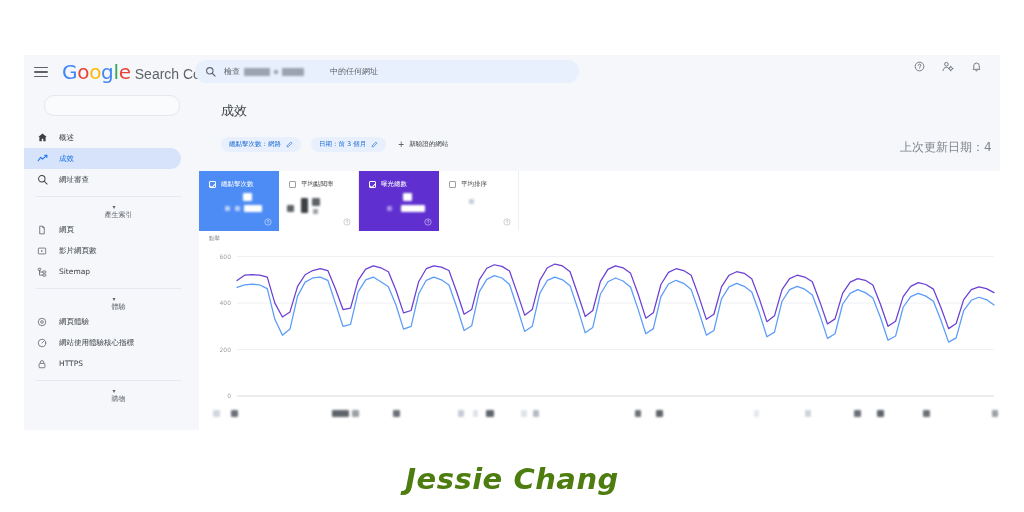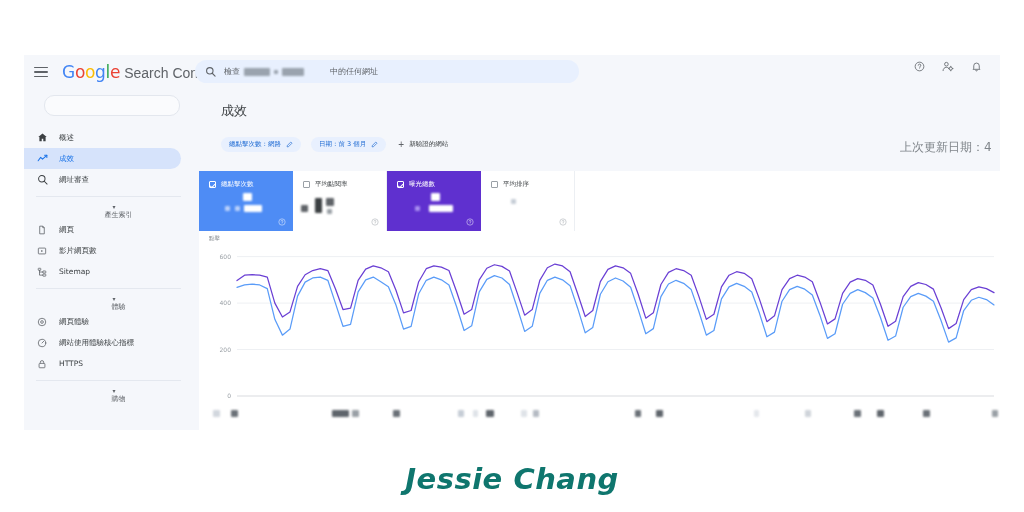--- a/index.html
+++ b/index.html
@@ -24,21 +24,21 @@
     position: absolute; left:0; top:0; width: 976px; height: 34px;
     display:flex; align-items:center;
   }
   .hamburger { width:14px; height:11px; margin-left:10px; position:relative; cursor:pointer;}
   .hamburger i { position:absolute; left:0; width:14px; height:1.6px; background:#5f6368; border-radius:1px;}
   .hamburger i:nth-child(1){top:0;}
   .hamburger i:nth-child(2){top:4.6px;}
   .hamburger i:nth-child(3){top:9.2px;}
 
   .brand { margin-left:14px; display:flex; align-items:baseline; white-space:nowrap; }
-  .gword { font-size:17px; letter-spacing:-0.3px; font-family:"DejaVu Sans", sans-serif;}
+  .gword { font-size:20px; letter-spacing:-0.3px; font-family:"DejaVu Sans", sans-serif;}
   .gword span:nth-child(1){color:#4285F4;}
   .gword span:nth-child(2){color:#EA4335;}
   .gword span:nth-child(3){color:#FBBC05;}
   .gword span:nth-child(4){color:#4285F4;}
   .gword span:nth-child(5){color:#34A853;}
   .gword span:nth-child(6){color:#EA4335;}
   .sc-text { font-size:14px; color:#5f6368; margin-left:4px; }
 
   .searchwrap {
     position:absolute; left:171px; top:5px;
@@ -99,21 +99,21 @@
   .lastupdate {
     position:absolute; right:0; top:50px; font-size:12px; color:#80868b;
     white-space:nowrap; font-family:"DejaVu Sans", sans-serif; overflow:hidden; width:100px;
   }
 
   
   .cards {
     position:absolute; left:0; top:82px; width:801px; height:60px;
     background:#fff; display:flex;
   }
-  .card { position:relative; width:94px; height:60px; box-sizing:border-box; cursor:pointer; }
+  .card { position:relative; width:80px; height:60px; box-sizing:border-box; cursor:pointer; }
   .card.clicks { background:#4e8cf5; }
   .card.impr   { background:#5f30cf; }
   .card.plain  { background:#fff; border-right:1px solid #eceff3; }
   .card.rest   { flex:1; background:#fff; }
   .card-head { display:flex; align-items:center; gap:5px; padding:9px 0 0 10px; }
   .cb { width:7px; height:7px; box-sizing:border-box; border:1px solid #fff; border-radius:1px; position:relative; flex:0 0 7px;}
   .cb.on::after {
     content:""; position:absolute; left:1.4px; top:0.6px; width:2.4px; height:4px;
     border:solid #fff; border-width:0 1px 1px 0; transform:rotate(42deg);
   }
@@ -130,21 +130,21 @@
   .chartbox { position:absolute; left:0; top:142px; width:801px; height:199px; background:#fff; }
   .ylabel { position:absolute; left:10px; top:4px; font-size:5.5px; color:#80868b; font-family:"DejaVu Sans", sans-serif;}
   .chart-svg { position:absolute; left:0; top:0; }
   .ytick { font-size:6px; fill:#9aa0a6; font-family:"DejaVu Sans", sans-serif;}
   .xaxis-redacts { position:absolute; left:0; bottom:10px; width:801px; height:10px; }
   .xaxis-redacts .redact { position:absolute; top:0; height:7px; filter:blur(1.3px);}
 
   
   .nametag {
     position:absolute; left:0; top:462px; width:1024px; text-align:center;
-    font-size:29px; font-weight:bold; font-style:italic; color:#0f766e;
+    font-size:29px; font-weight:bold; font-style:italic; color:#4d7c0f;
     font-family:"DejaVu Sans", sans-serif; letter-spacing:0.5px;
   }
 </style>
 </head>
 <body>
 
 <div class="page">
 
   <div class="app">
 

